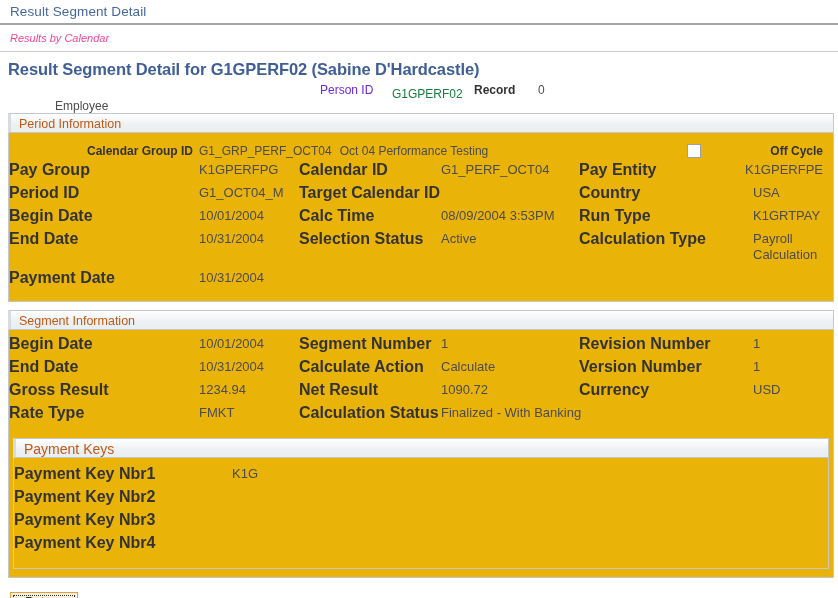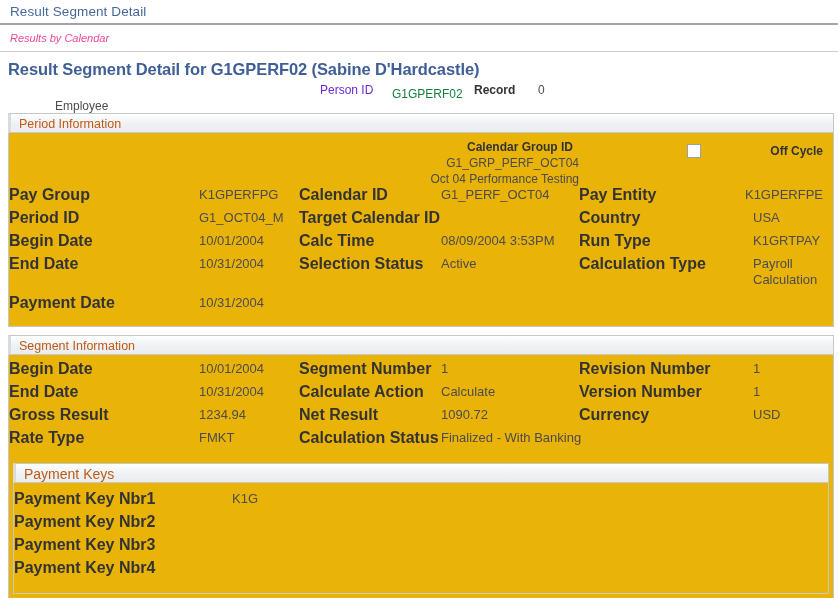--- a/index.html
+++ b/index.html
@@ -152,21 +152,21 @@
     font-size: 13px;
     white-space: nowrap;
   }
   .fld .val.wrap { white-space: normal; }
 
   .col-left  .lbl { width: 184px; }
   .col-mid   .lbl { width: 136px; }
   .col-right .lbl { width: 168px; }
 
   
-  .fld-wide { display: flex; align-items: flex-end; min-height: 23px; line-height: 16px; flex-direction: column; }
+  .fld-wide { display: flex; align-items: center; min-height: 23px; line-height: 16px; }
   .fld-wide .lbl { width: 184px; font-weight: bold; color:#333; text-align: right; padding-right: 6px; white-space: nowrap; }
   .fld-wide .val { color:#4c4c4c; white-space: nowrap; }
   .fld-wide .val2 { color:#4c4c4c; white-space: nowrap; padding-left: 8px; }
 
   
   .chk-row {
     display: flex;
     align-items: center;
     justify-content: space-between;
     padding-left: 108px;

